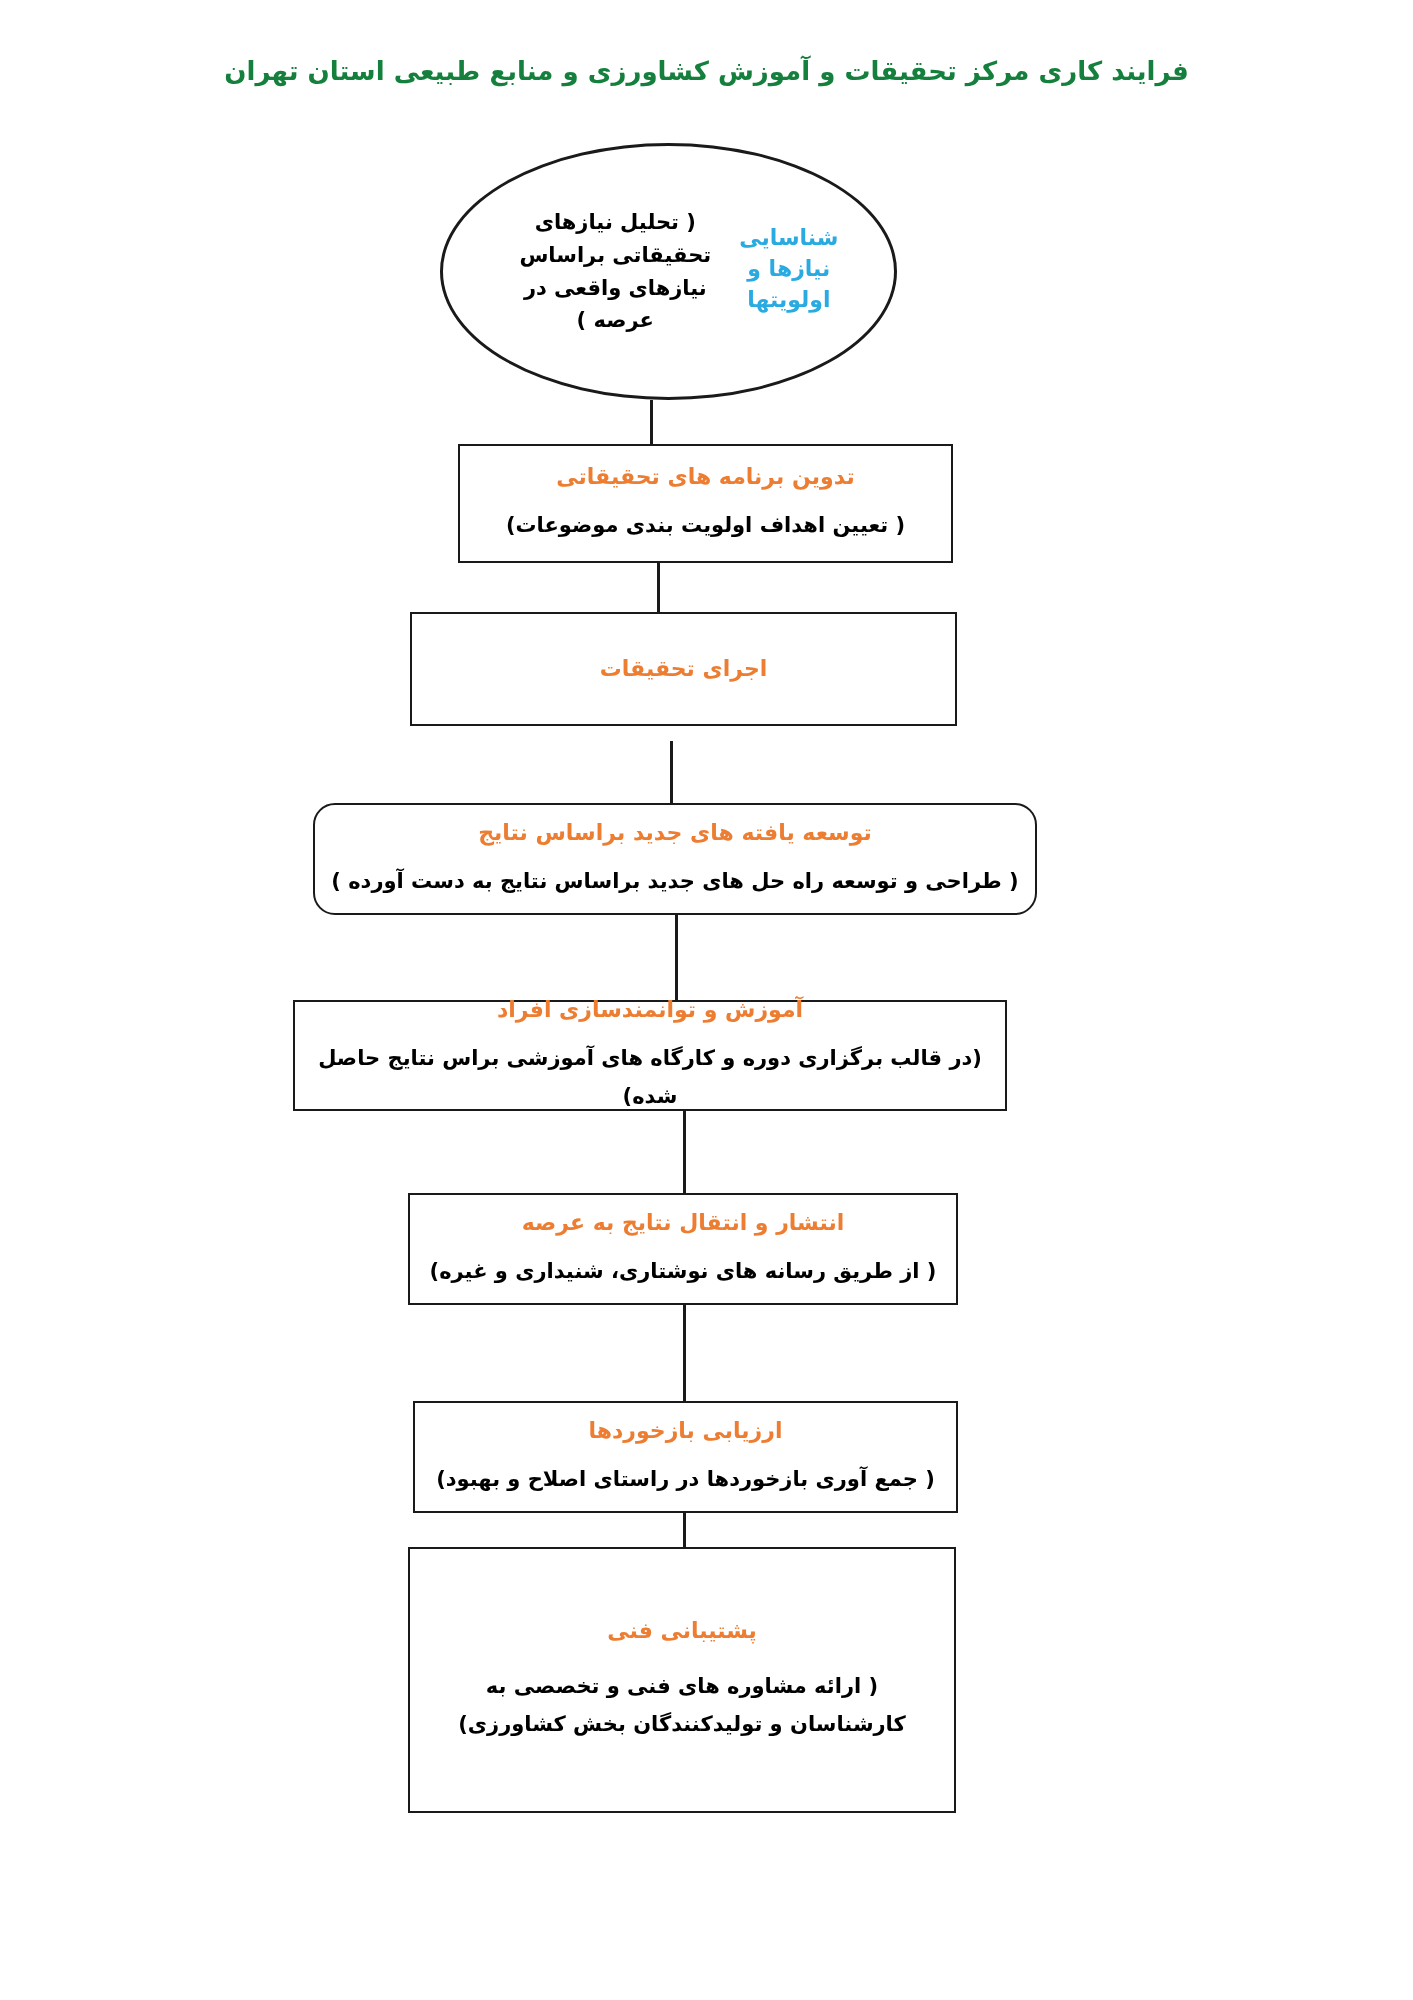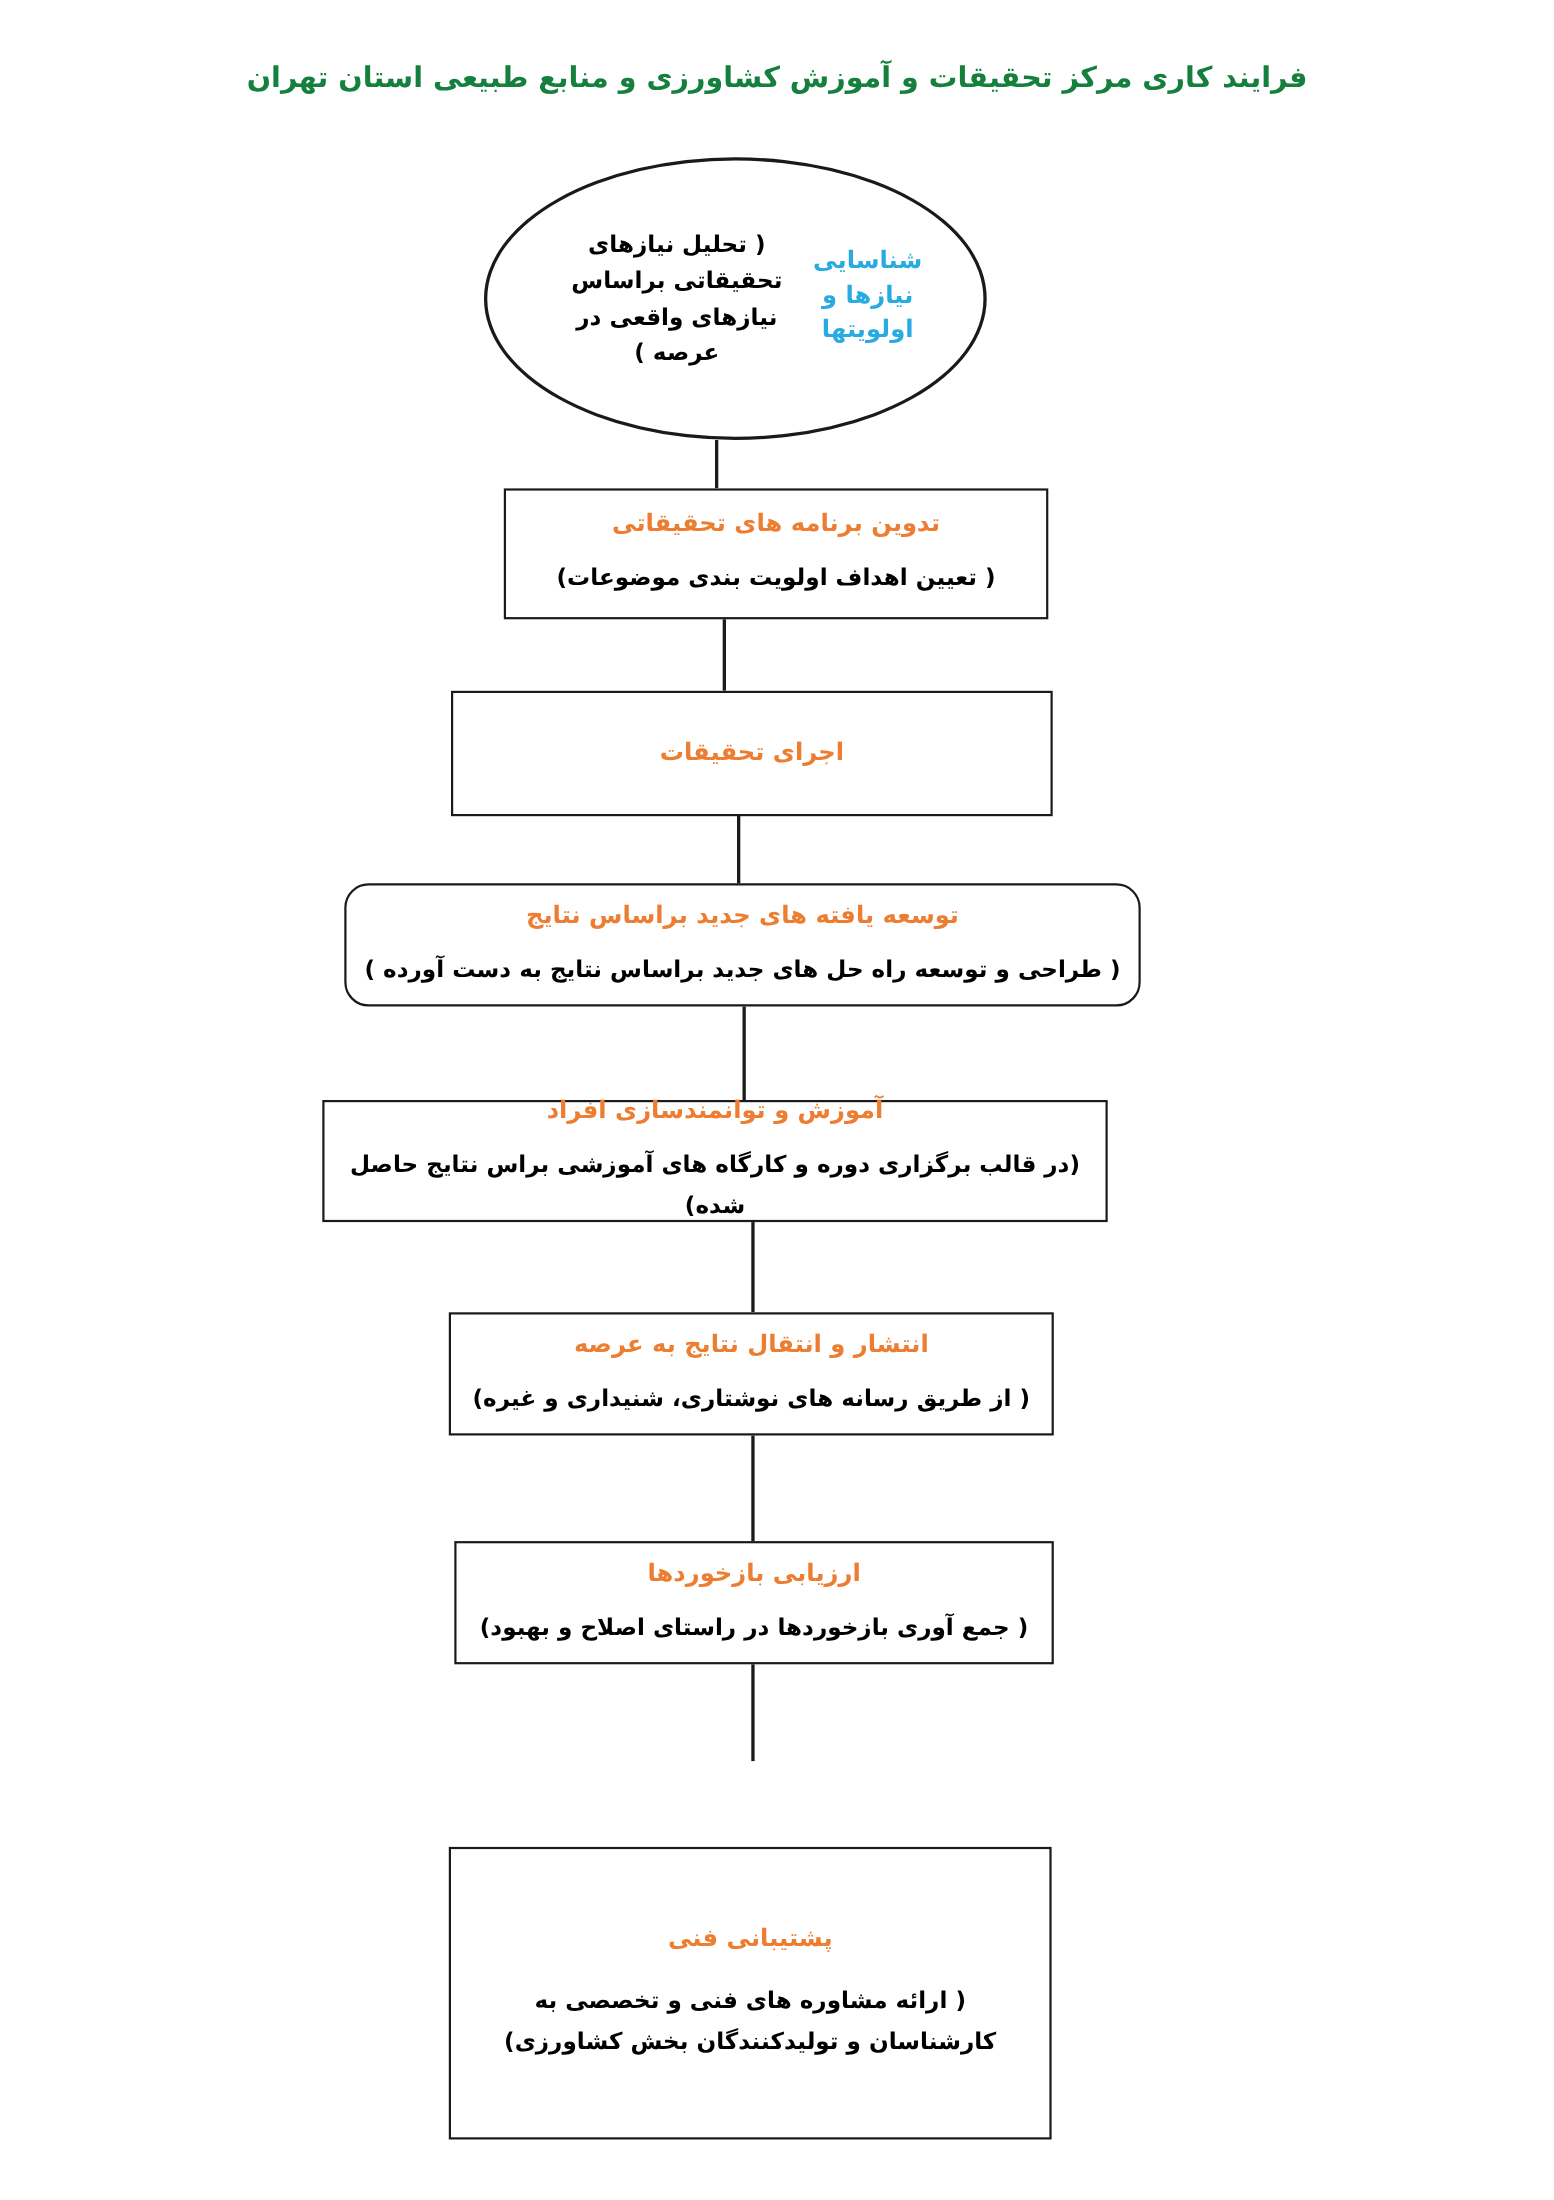--- a/index.html
+++ b/index.html
@@ -76,26 +76,26 @@
   }
   .ellipse .node-sub {
     line-height: 1.55;
   }
   .connector {
     position: absolute;
     width: 3px;
     background: #1a1a1a;
   }
   #n1 { left: 458px; top: 444px; width: 495px; height: 119px; }
-  #n2 { left: 410px; top: 628px; width: 547px; height: 114px; }
+  #n2 { left: 410px; top: 612px; width: 547px; height: 114px; }
   #n3 { left: 313px; top: 803px; width: 724px; height: 112px; border-radius: 22px; }
   #n4 { left: 293px; top: 1000px; width: 714px; height: 111px; }
   #n5 { left: 408px; top: 1193px; width: 550px; height: 112px; }
   #n6 { left: 413px; top: 1401px; width: 545px; height: 112px; }
-  #n7 { left: 408px; top: 1679px; width: 548px; height: 266px; gap: 21px; padding: 20px 24px; }
+  #n7 { left: 408px; top: 1547px; width: 548px; height: 266px; gap: 21px; padding: 20px 24px; }
 
   #c1 { left: 650px; top: 400px; height: 44px; }
   #c2 { left: 657px; top: 563px; height: 65px; }
   #c3 { left: 670px; top: 741px; height: 62px; }
   #c4 { left: 675px; top: 915px; height: 85px; }
   #c5 { left: 683px; top: 1111px; height: 82px; }
   #c6 { left: 683px; top: 1305px; height: 96px; }
   #c7 { left: 683px; top: 1513px; height: 88px; }
 </style>
 </head>

